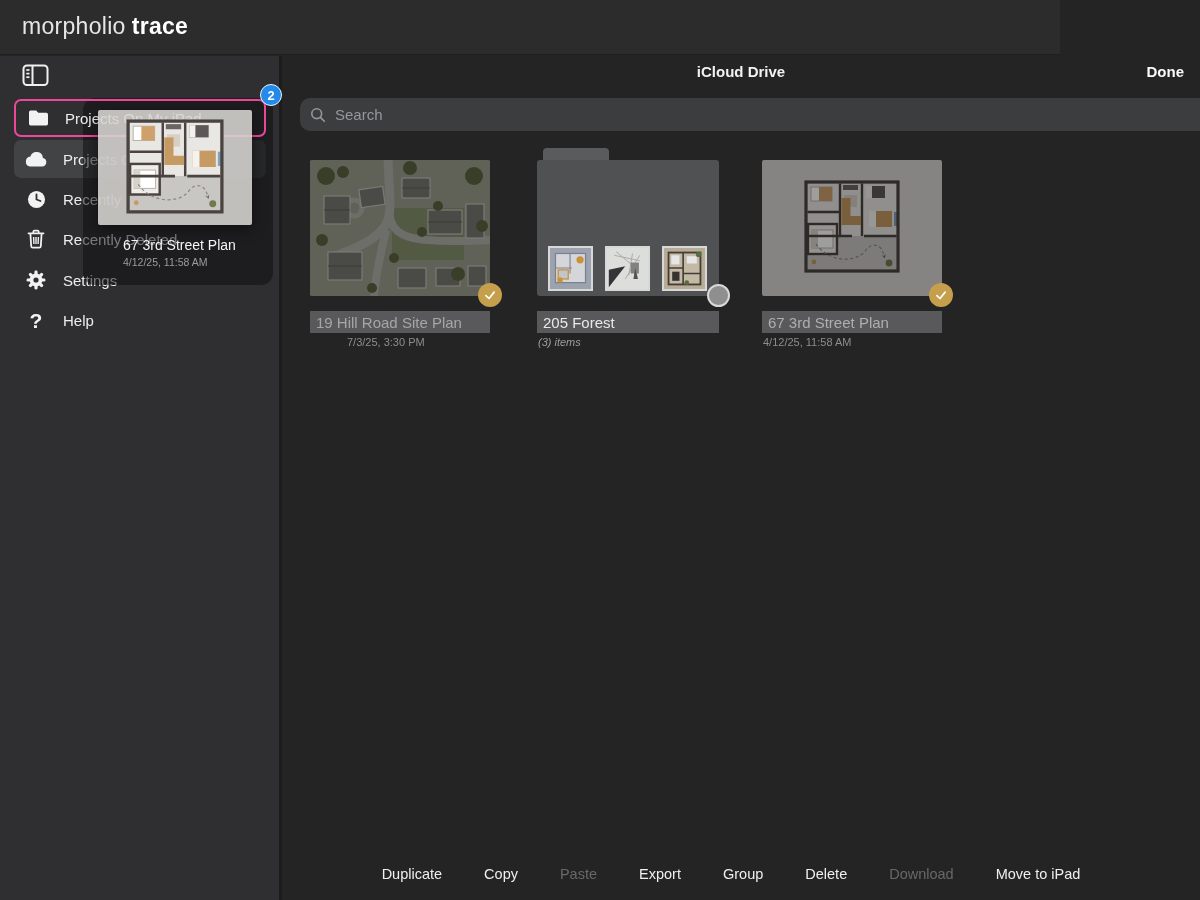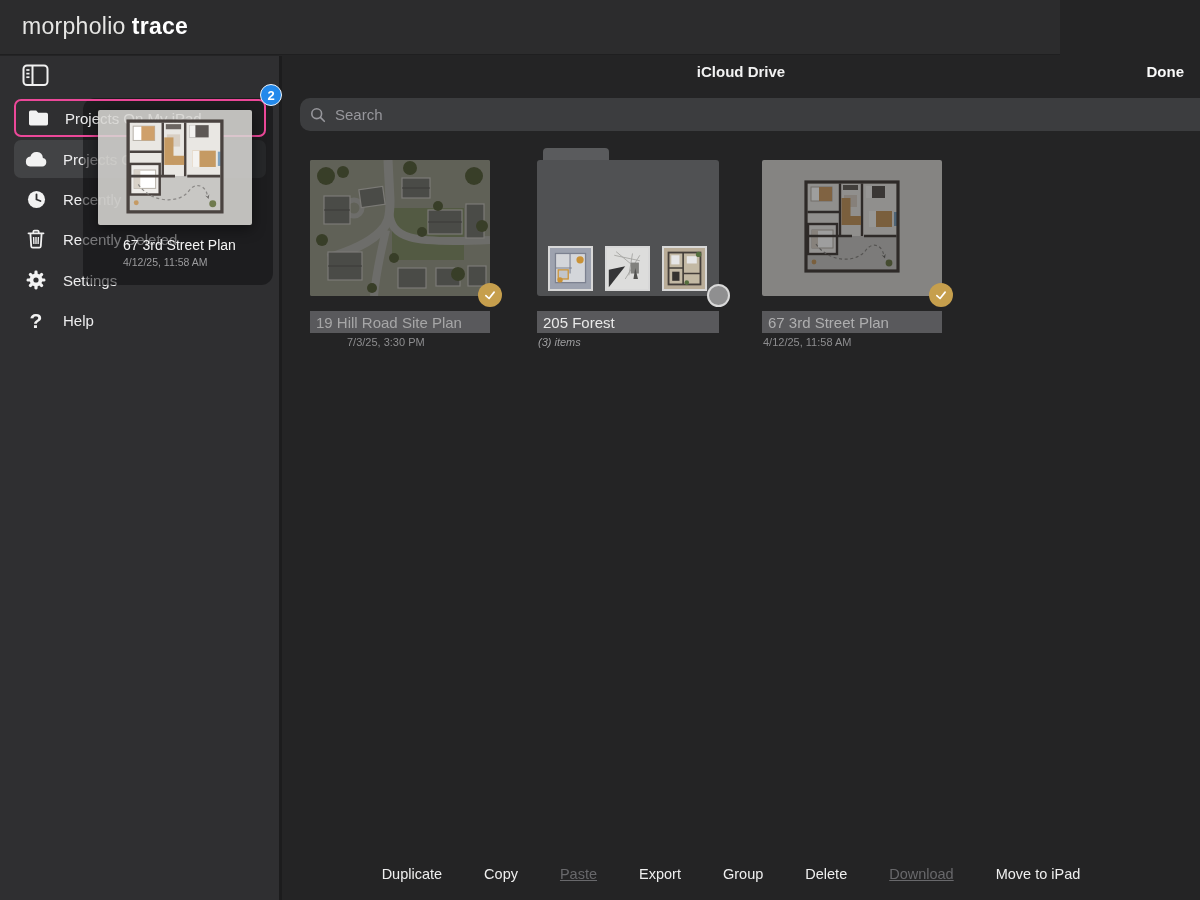--- a/index.html
+++ b/index.html
@@ -62,21 +62,21 @@
   .l2{left:537px;top:311px;width:182px;color:#e8e8e8;}
   .l3{left:762px;top:311px;width:180px;color:#aeaeaf;}
   .item-sub{position:absolute;font-size:11px;color:#8d8d8f;}
   .s1{left:311px;top:336px;margin-left:36px;}
   .s2{left:538px;top:336px;color:#9d9d9f;font-style:italic;}
   .s3{left:763px;top:336px;}
 
   
   .toolbar{position:absolute;left:272px;top:866px;width:918px;display:flex;justify-content:center;gap:42px;}
   .tbtn{font-size:14.5px;color:#efefef;}
-  .tbtn.disabled{color:#68686b;text-decoration:underline;}
+  .tbtn.disabled{color:#68686b;}
 </style>
 </head>
 <body>
 
 <svg width="0" height="0" style="position:absolute">
   <defs>
     <g id="floorplan">
       <rect x="15.5" y="5.5" width="89" height="52.5" fill="#e9e7e3"></rect>
       <rect x="15.5" y="58" width="89" height="34" fill="#c8c7c4"></rect>
       <rect x="16" y="46" width="29" height="30" fill="#efedea" stroke="#4a4340" stroke-width="2.4"></rect>

